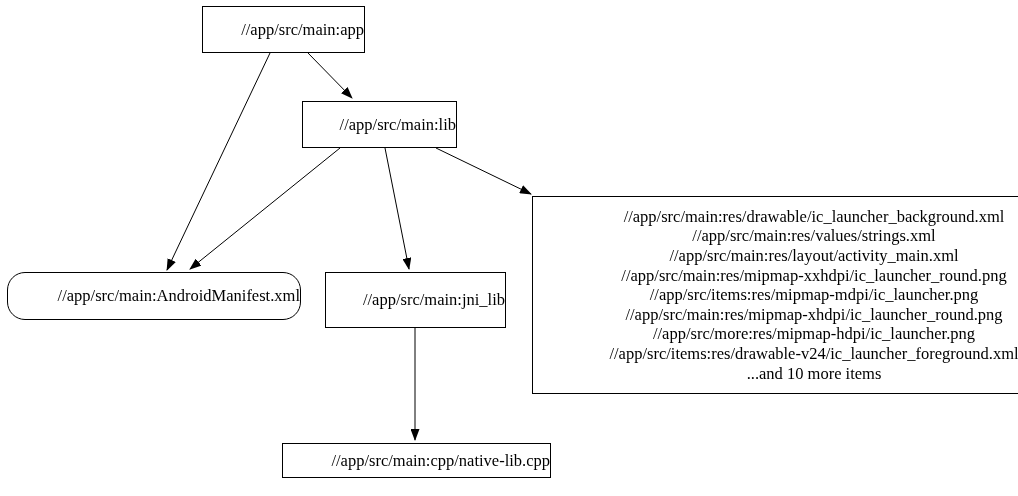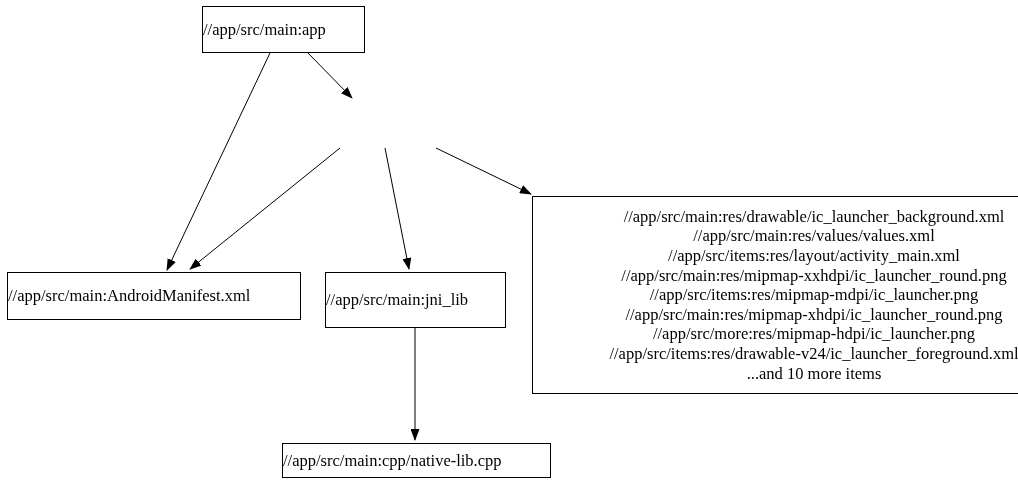--- a/index.html
+++ b/index.html
@@ -27,21 +27,21 @@
     stroke: #000000;
     stroke-width: 1;
   }
   .node {
     position: absolute;
     box-sizing: border-box;
     border: 1px solid #000000;
     background: #ffffff;
     display: flex;
     align-items: center;
-    justify-content: flex-start;
+    justify-content: flex-end;
     text-align: center;
     font-size: 16.5px;
     line-height: 19.6px;
     white-space: nowrap;
   }
   .node.multi {
     flex-direction: column;
     justify-content: center;
   }
   .node.multi .res-line {
@@ -64,33 +64,36 @@
     <line x1="340" y1="148" x2="190" y2="269" marker-end="url(#arrowhead)"></line>
     <line x1="385" y1="148" x2="409" y2="269" marker-end="url(#arrowhead)"></line>
     <line x1="436" y1="148" x2="531" y2="194" marker-end="url(#arrowhead)"></line>
     <line x1="415" y1="320" x2="415" y2="440" marker-end="url(#arrowhead)"></line>
   </svg>
 
   <div class="node" style="left:202px; top:6px; width:163px; height:47px;">
     <span>//app/src/main:app</span>
   </div>
 
+  <div class="node" style="left:302px; top:101px; width:155px; height:47px;">
+    <span>//app/src/main:lib</span>
+  </div>
 
-  <div class="node" style="left:7px; top:272px; width:294px; height:48px;">
+  <div class="node" style="left:7px; top:272px; width:294px; height:48px;border-radius:18px;">
     <span>//app/src/main:AndroidManifest.xml</span>
   </div>
 
   <div class="node" style="left:325px; top:272px; width:181px; height:56px;">
     <span>//app/src/main:jni_lib</span>
   </div>
 
   <div class="node multi" style="left:532px; top:196px; width:564px; height:198px;">
     <span class="res-line">//app/src/main:res/drawable/ic_launcher_background.xml</span>
-    <span class="res-line">//app/src/main:res/values/values.xml</span>
-    <span class="res-line">//app/src/items:res/layout/activity_main.xml</span>
+    <span class="res-line">//app/src/main:res/values/strings.xml</span>
+    <span class="res-line">//app/src/main:res/layout/activity_main.xml</span>
     <span class="res-line">//app/src/main:res/mipmap-xxhdpi/ic_launcher_round.png</span>
     <span class="res-line">//app/src/items:res/mipmap-mdpi/ic_launcher.png</span>
     <span class="res-line">//app/src/main:res/mipmap-xhdpi/ic_launcher_round.png</span>
     <span class="res-line">//app/src/more:res/mipmap-hdpi/ic_launcher.png</span>
     <span class="res-line">//app/src/items:res/drawable-v24/ic_launcher_foreground.xml</span>
     <span class="res-line">...and 10 more items</span>
   </div>
 
   <div class="node" style="left:282px; top:443px; width:269px; height:35px;">
     <span>//app/src/main:cpp/native-lib.cpp</span>

